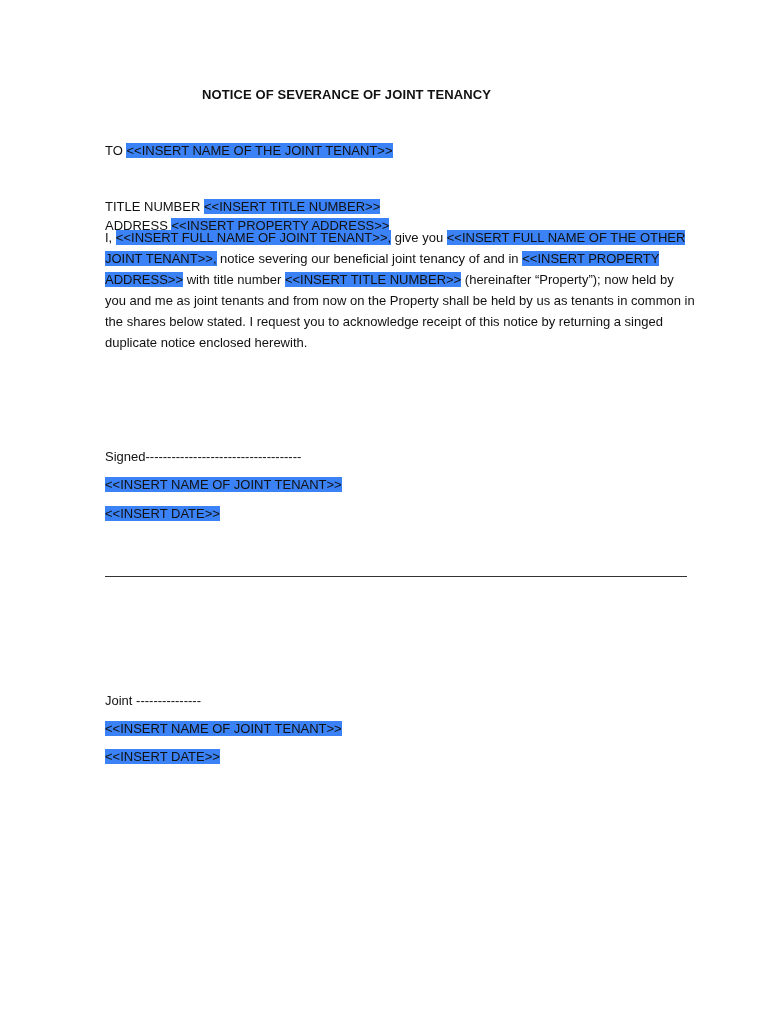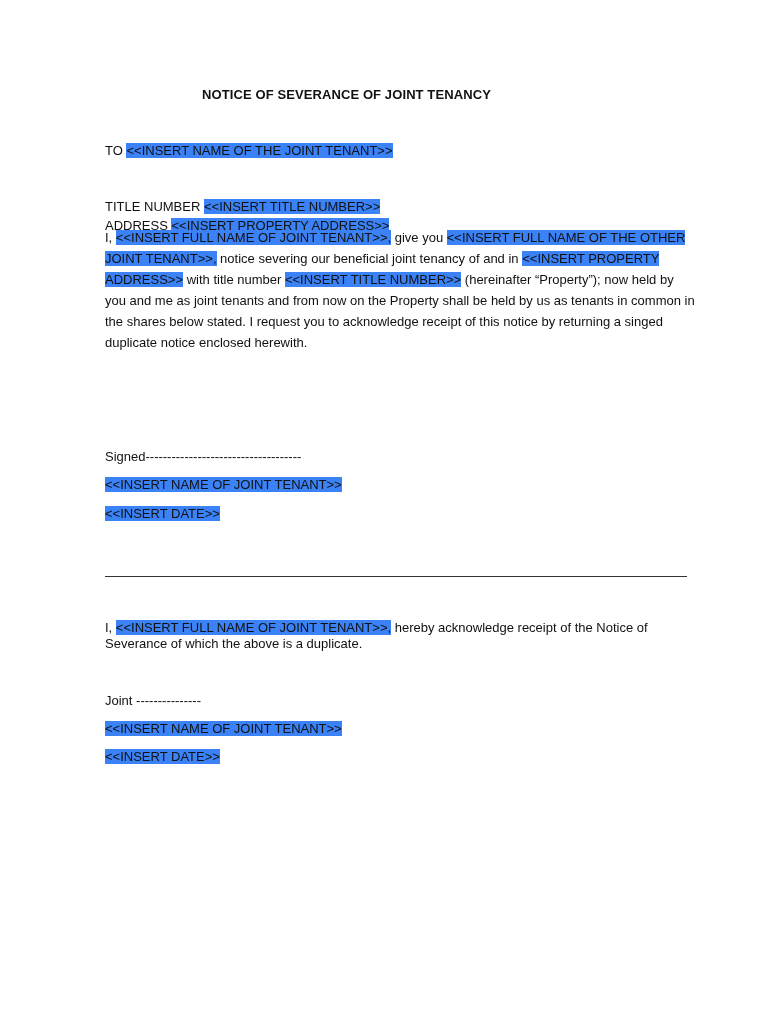--- a/index.html
+++ b/index.html
@@ -58,21 +58,20 @@
   <div class="line" style="top:449px;">Signed------------------------------------</div>
   <div class="line" style="top:477px;">
     <span class="hl">&lt;&lt;INSERT NAME OF JOINT TENANT&gt;&gt;</span>
   </div>
   <div class="line" style="top:506px;">
     <span class="hl">&lt;&lt;INSERT DATE&gt;&gt;</span>
   </div>
 
   <div class="rule"></div>
 
-  <div class="para2"><span>I, </span><span class="hl">&lt;&lt;INSERT FULL NAME OF JOINT TENANT&gt;&gt;,</span><span> hereby acknowledge receipt of the Notice of Severance of which the above is a duplicate.</span></div>
 
   <div class="line" style="top:693px;">Joint ---------------</div>
   <div class="line" style="top:721px;">
     <span class="hl">&lt;&lt;INSERT NAME OF JOINT TENANT&gt;&gt;</span>
   </div>
   <div class="line" style="top:749px;">
     <span class="hl">&lt;&lt;INSERT DATE&gt;&gt;</span>
   </div>
 </div>
 

